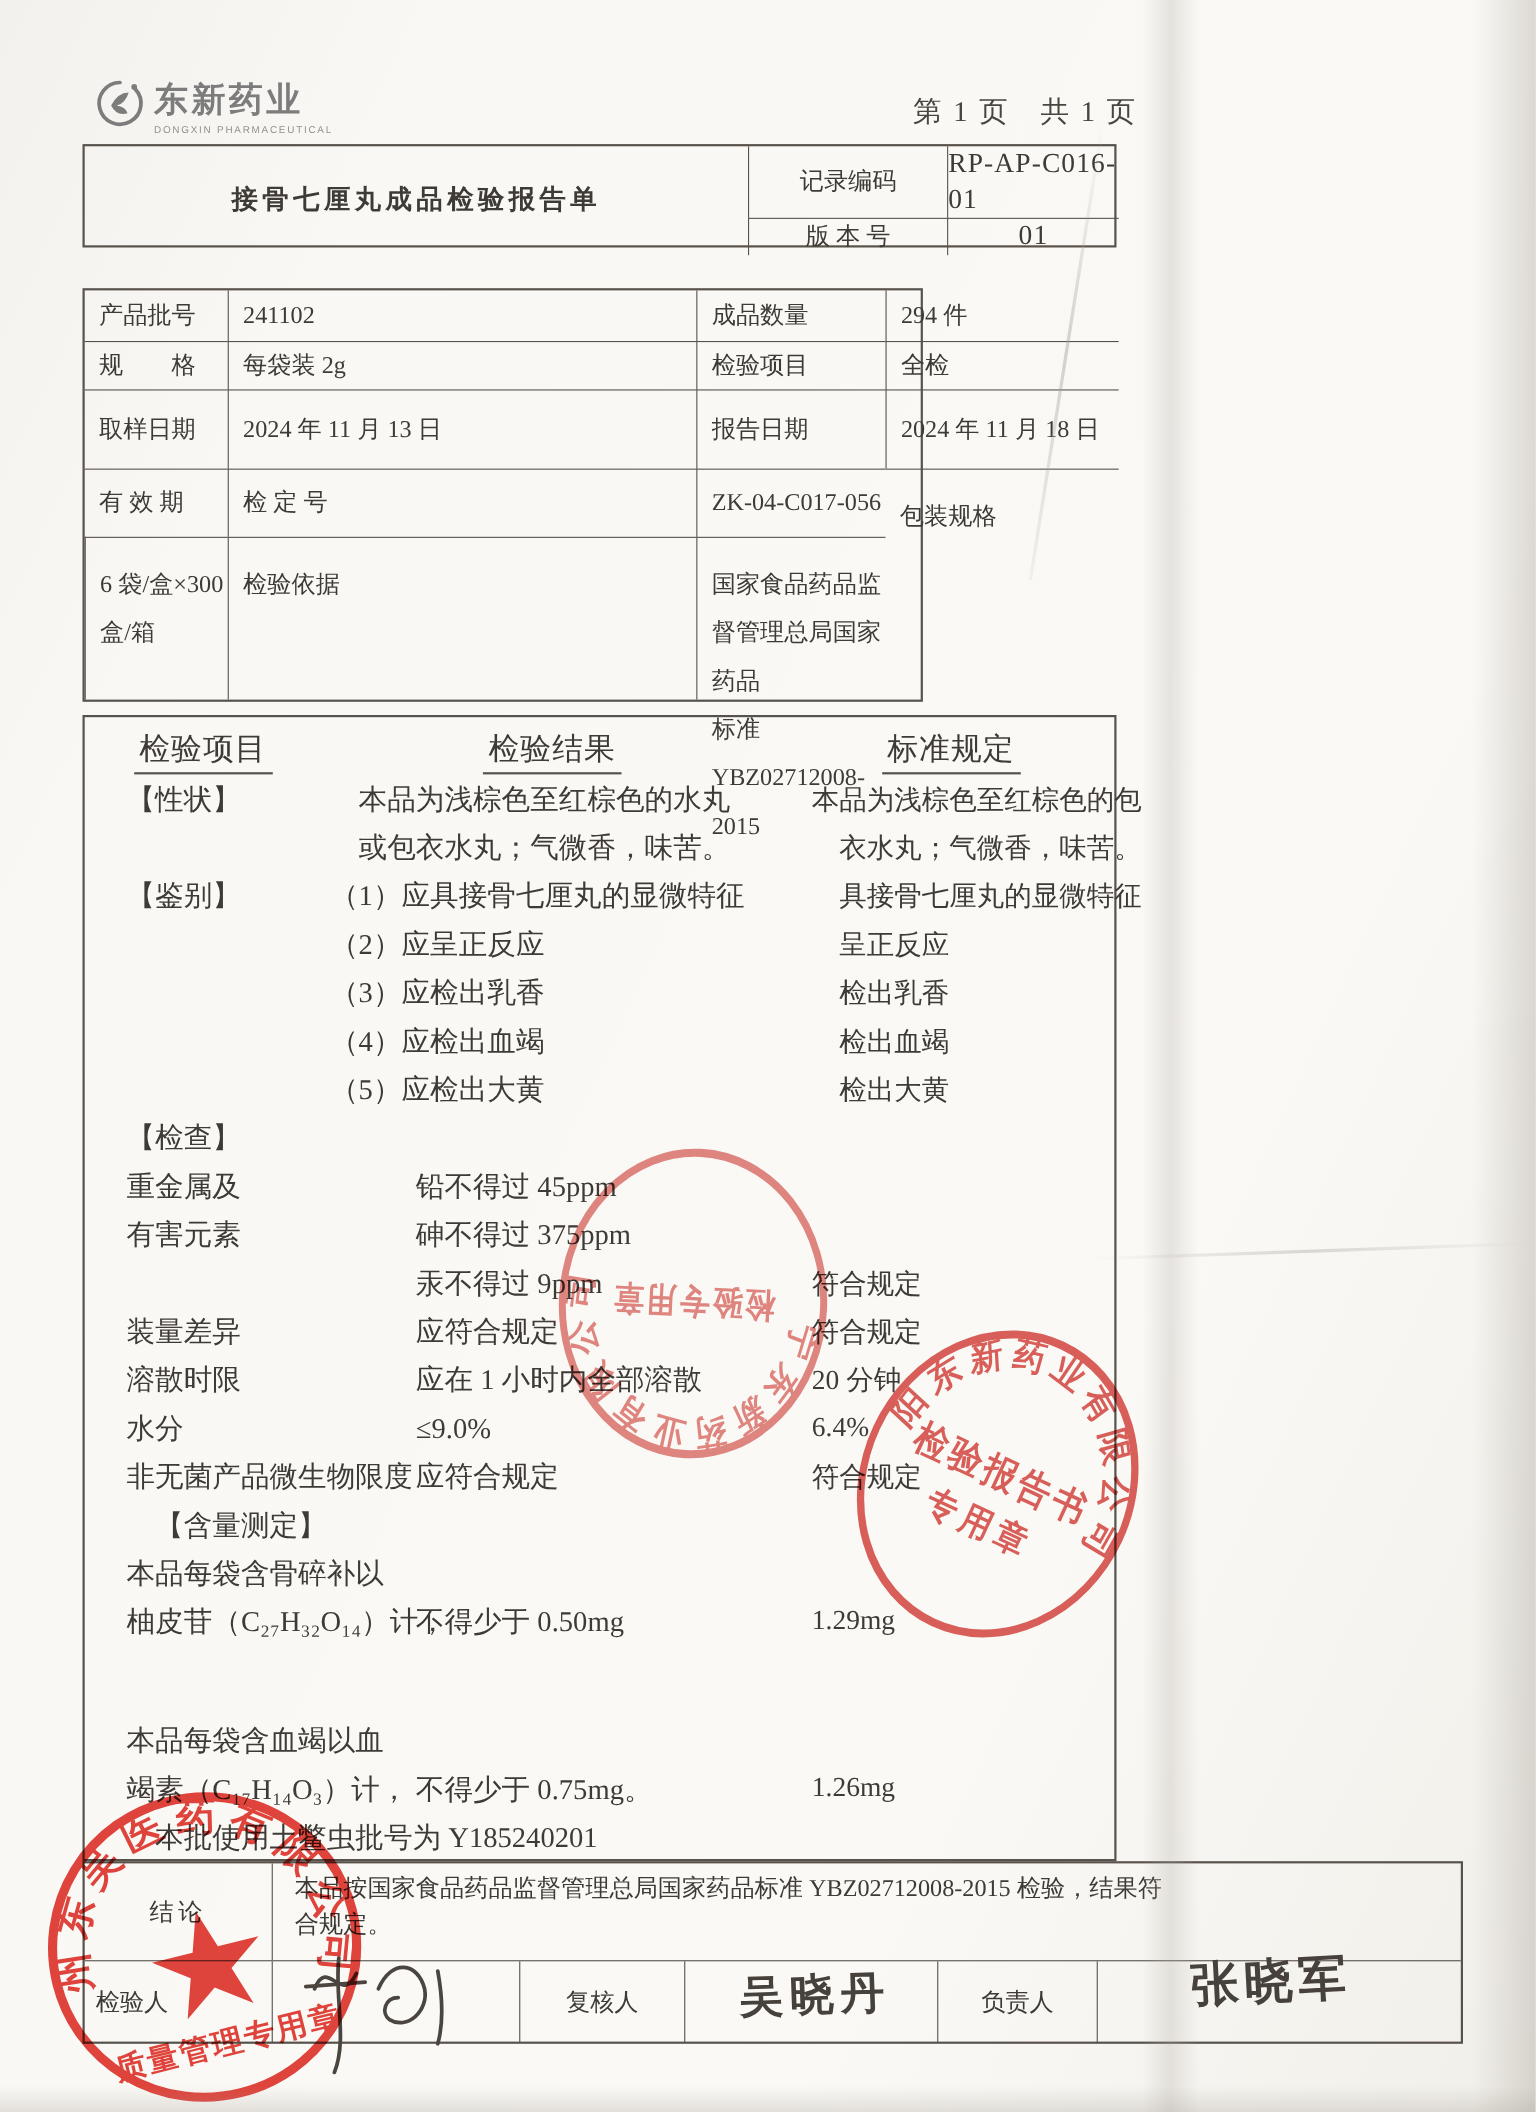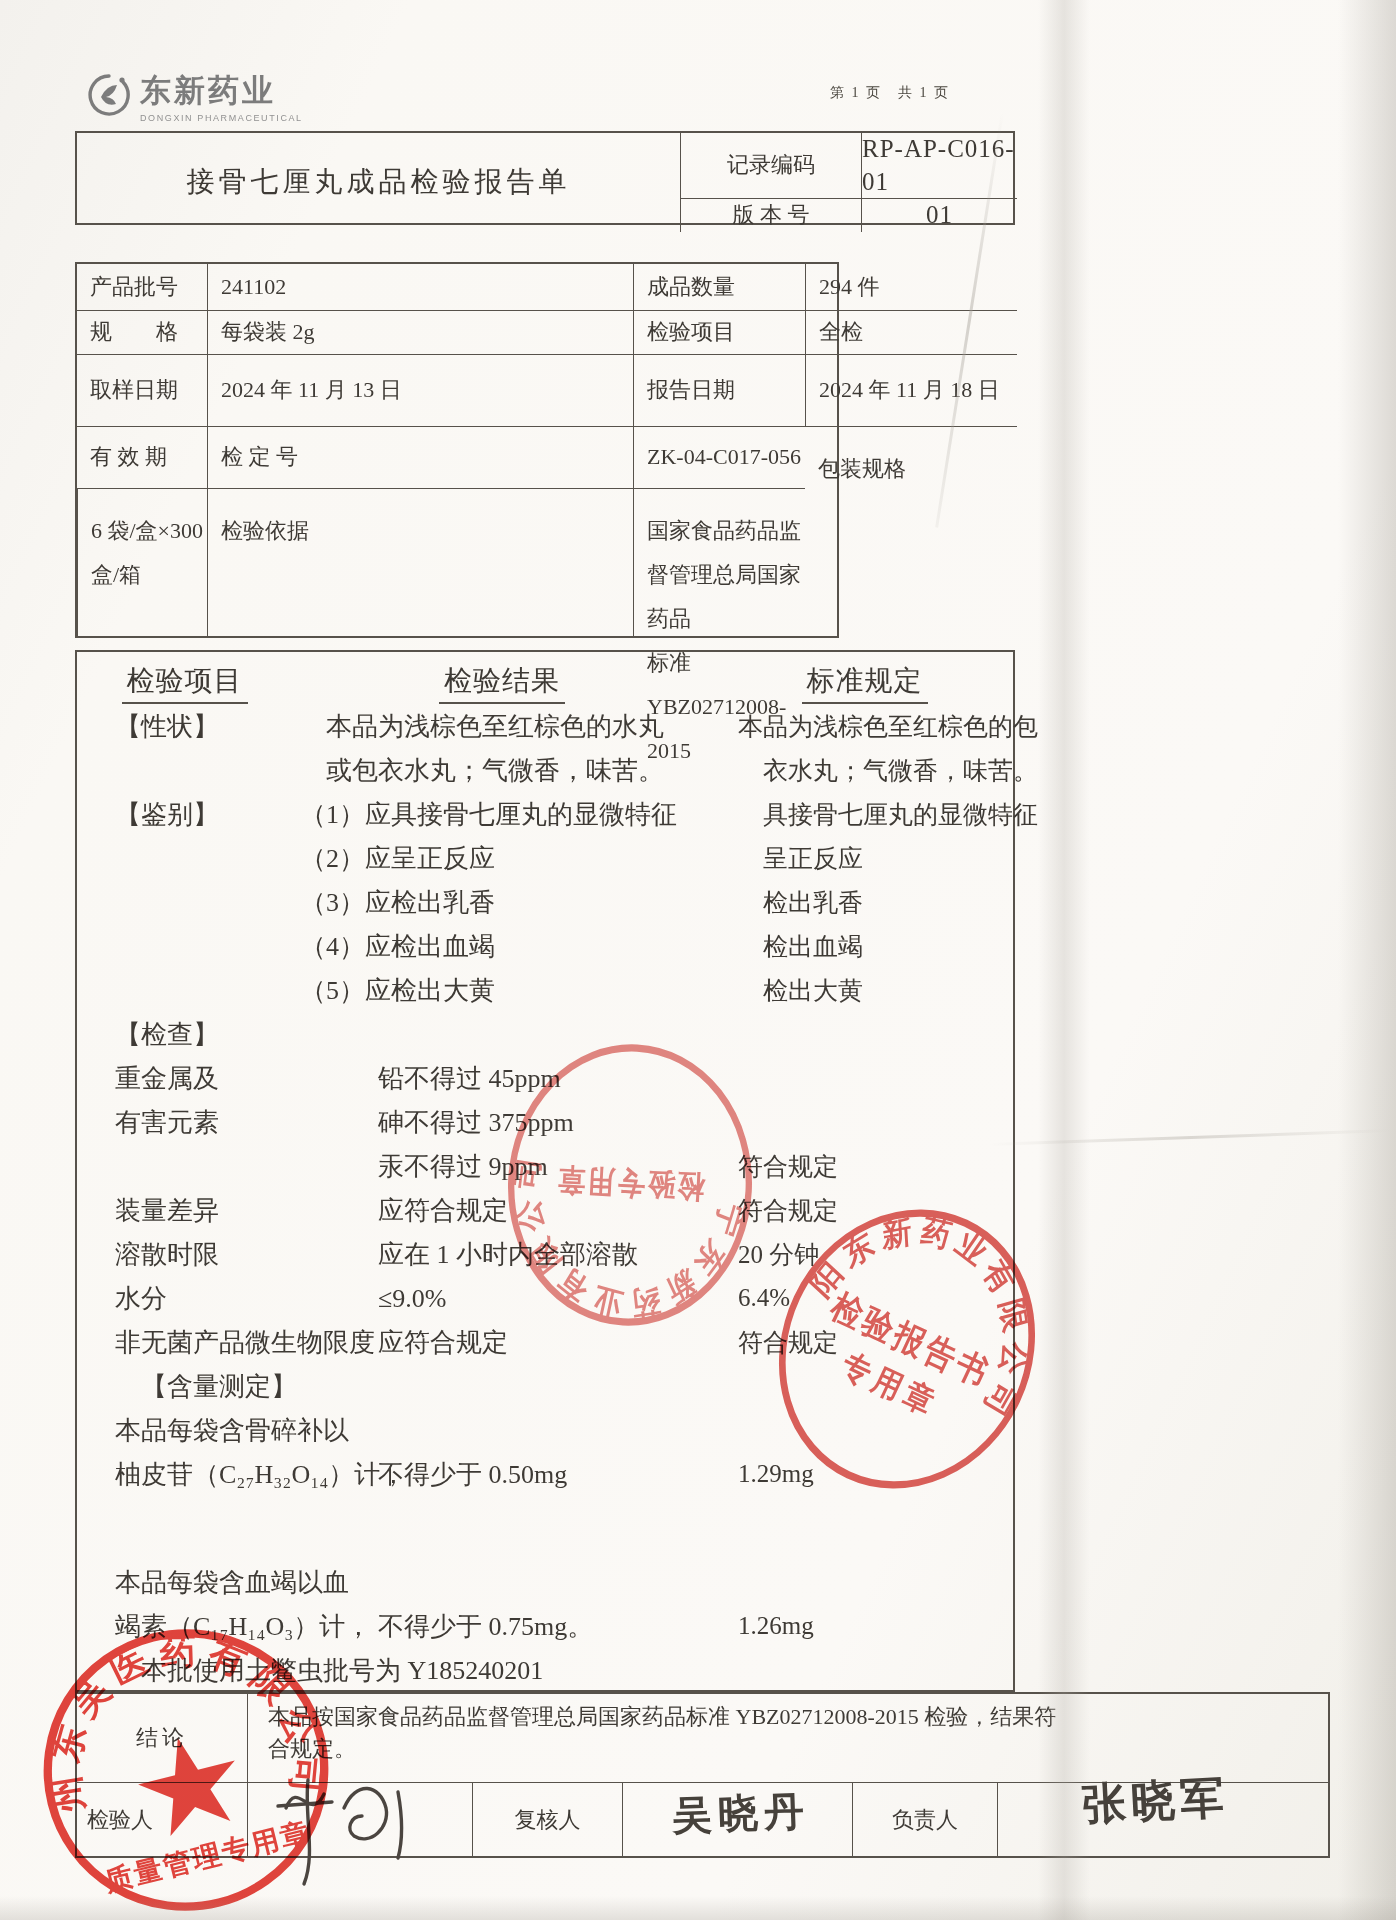--- a/index.html
+++ b/index.html
@@ -20,28 +20,28 @@
   .edge-right{position:absolute;right:0;top:0;width:58px;height:100%;z-index:6;pointer-events:none;
     background:linear-gradient(to right,rgba(162,157,148,0),rgba(162,157,148,.35));}
   .edge-bottom{position:absolute;left:0;bottom:0;width:100%;height:24px;z-index:6;pointer-events:none;
     background:linear-gradient(to bottom,rgba(162,157,148,0),rgba(162,157,148,.28));}
   
   .logo{position:absolute;left:86px;top:70px;display:flex;align-items:center;gap:8px;}
   .logo-text .cn{font-size:31px;font-weight:bold;color:#7c7c7c;letter-spacing:3px;
     font-family:"Liberation Sans","DejaVu Sans",sans-serif;}
   .logo-text .en{font-size:9px;color:#919191;letter-spacing:1.6px;margin-top:1px;
     font-family:"Liberation Sans","DejaVu Sans",sans-serif;}
-  .page-info{position:absolute;left:830px;top:84px;font-size:14px;letter-spacing:2px;color:#4a463f;}
+  .page-info{position:absolute;left:830px;top:84px;font-size:26px;letter-spacing:2px;color:#4a463f;}
   
   .tbl{position:absolute;box-sizing:border-box;border:2px solid #57524b;z-index:1;}
   .cell{display:flex;align-items:center;box-sizing:border-box;font-size:22px;line-height:1.3;}
   
   .title-table{left:75px;top:131px;width:940px;height:94px;display:grid;
     grid-template-columns:603px 181px 156px;grid-template-rows:1fr 1fr;}
-  .title-table .t-title{grid-row:1/3;justify-content:center;font-size:28px;font-weight:normal;letter-spacing:4px;}
+  .title-table .t-title{grid-row:1/3;justify-content:center;font-size:24px;font-weight:bold;letter-spacing:4px;}
   .title-table .lab,.title-table .val{justify-content:center;border-left:1.5px solid #57524b;}
   .title-table .r2{border-top:1.5px solid #57524b;}
   .title-table .val{font-size:25px;letter-spacing:1px;}
   
   .info-table{left:75px;top:262px;width:764px;display:grid;
     grid-template-columns:130px 426px 172px 212px;
     grid-template-rows:46px 44px 72px 62px 148px;}
   .info-table .cell{padding-left:13px;white-space:pre-line;}
   .info-table .cell.bl{border-left:1.5px solid #57524b;}
   .info-table .cell.bt{border-top:1.5px solid #57524b;}

